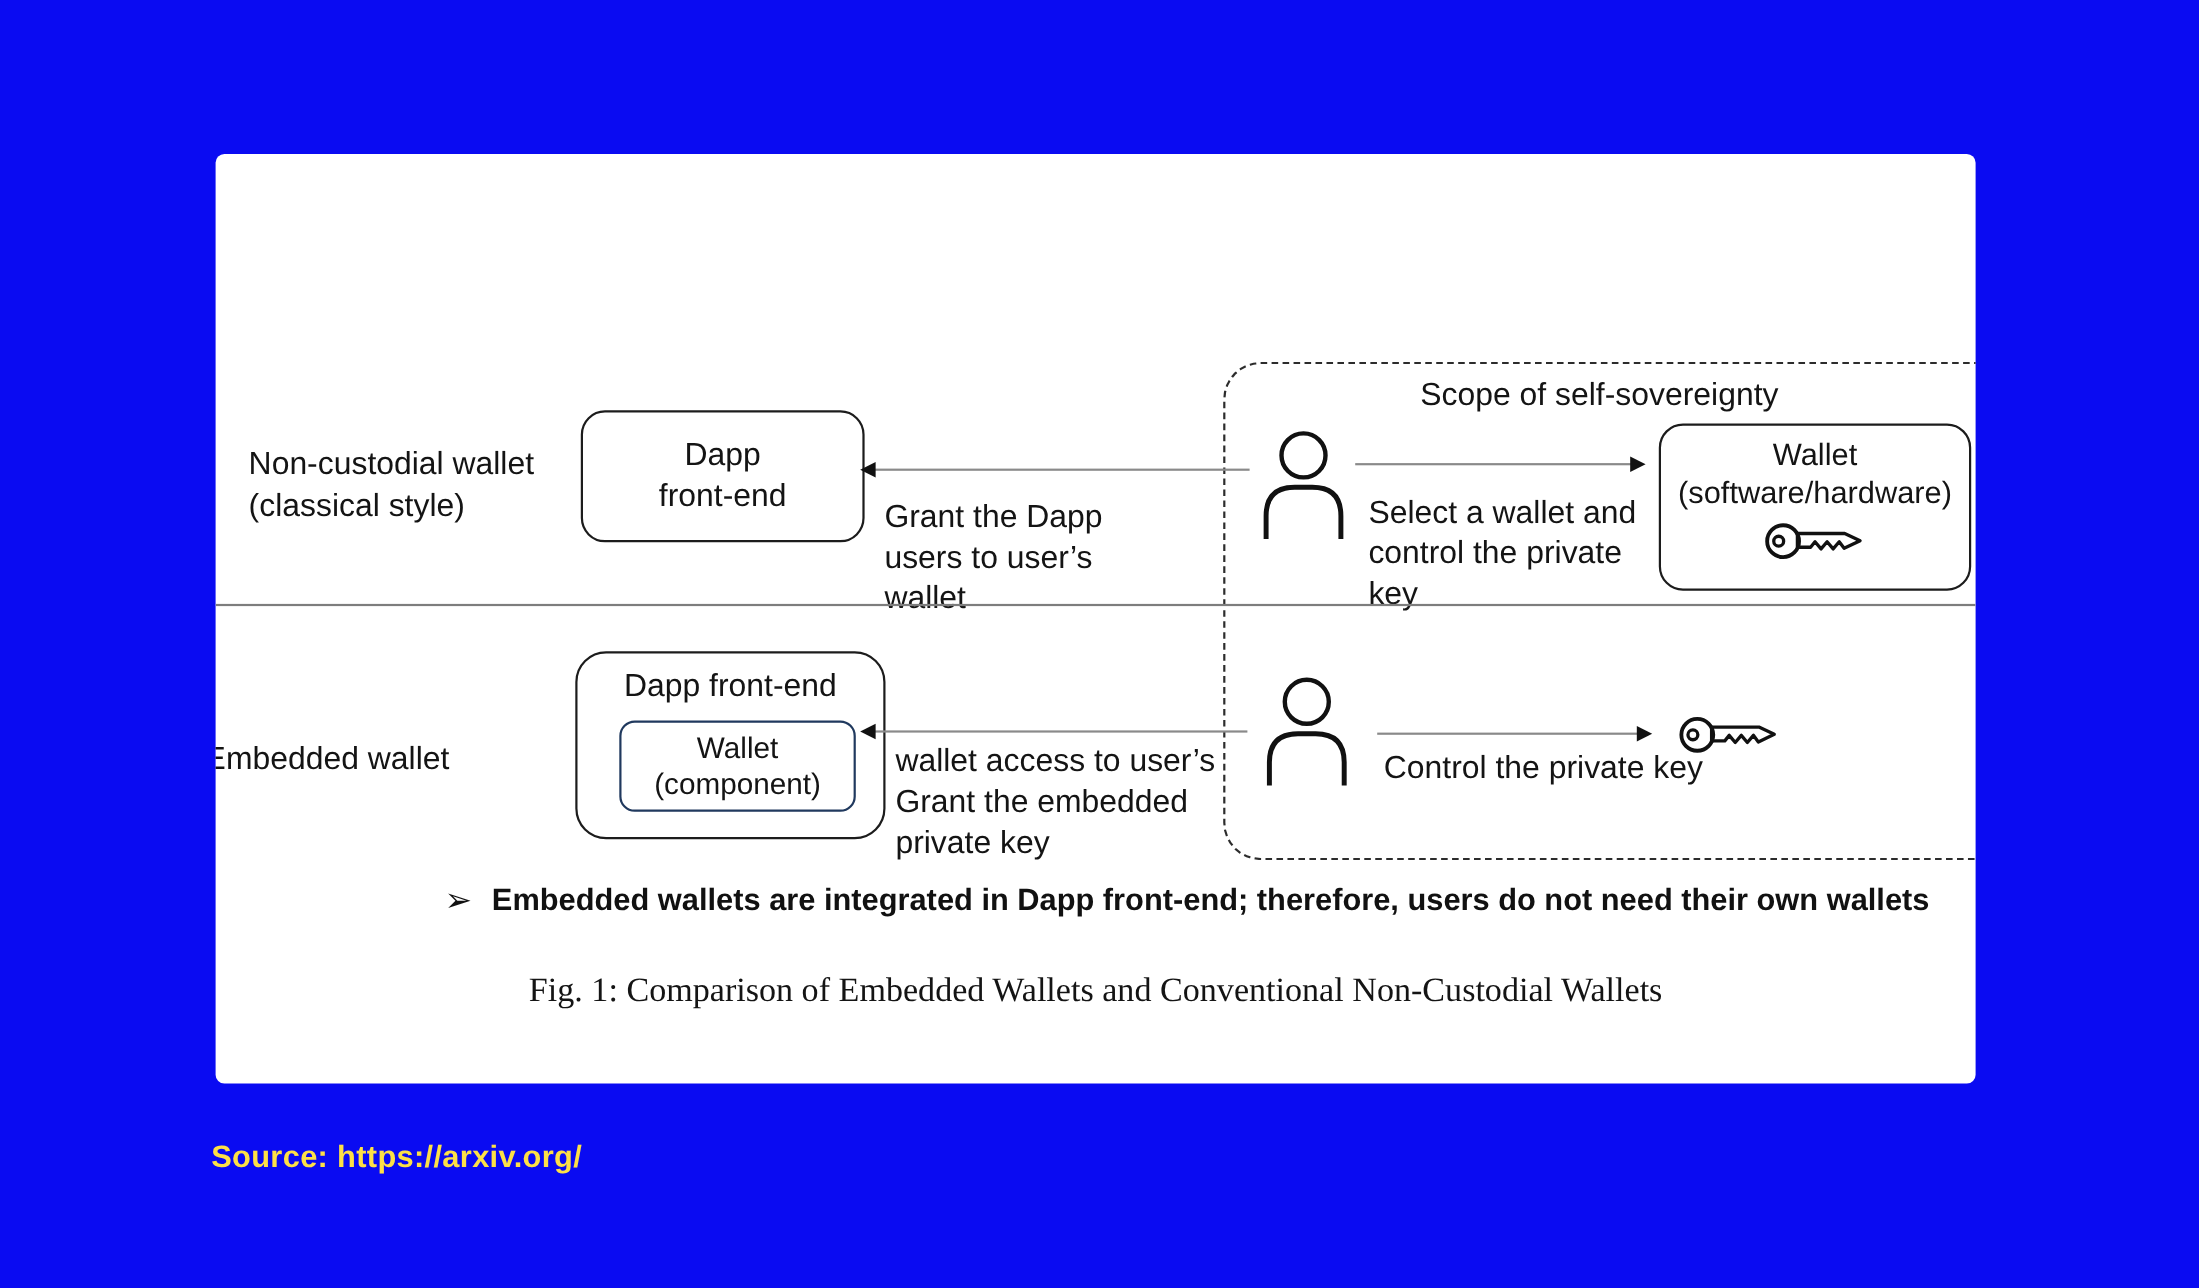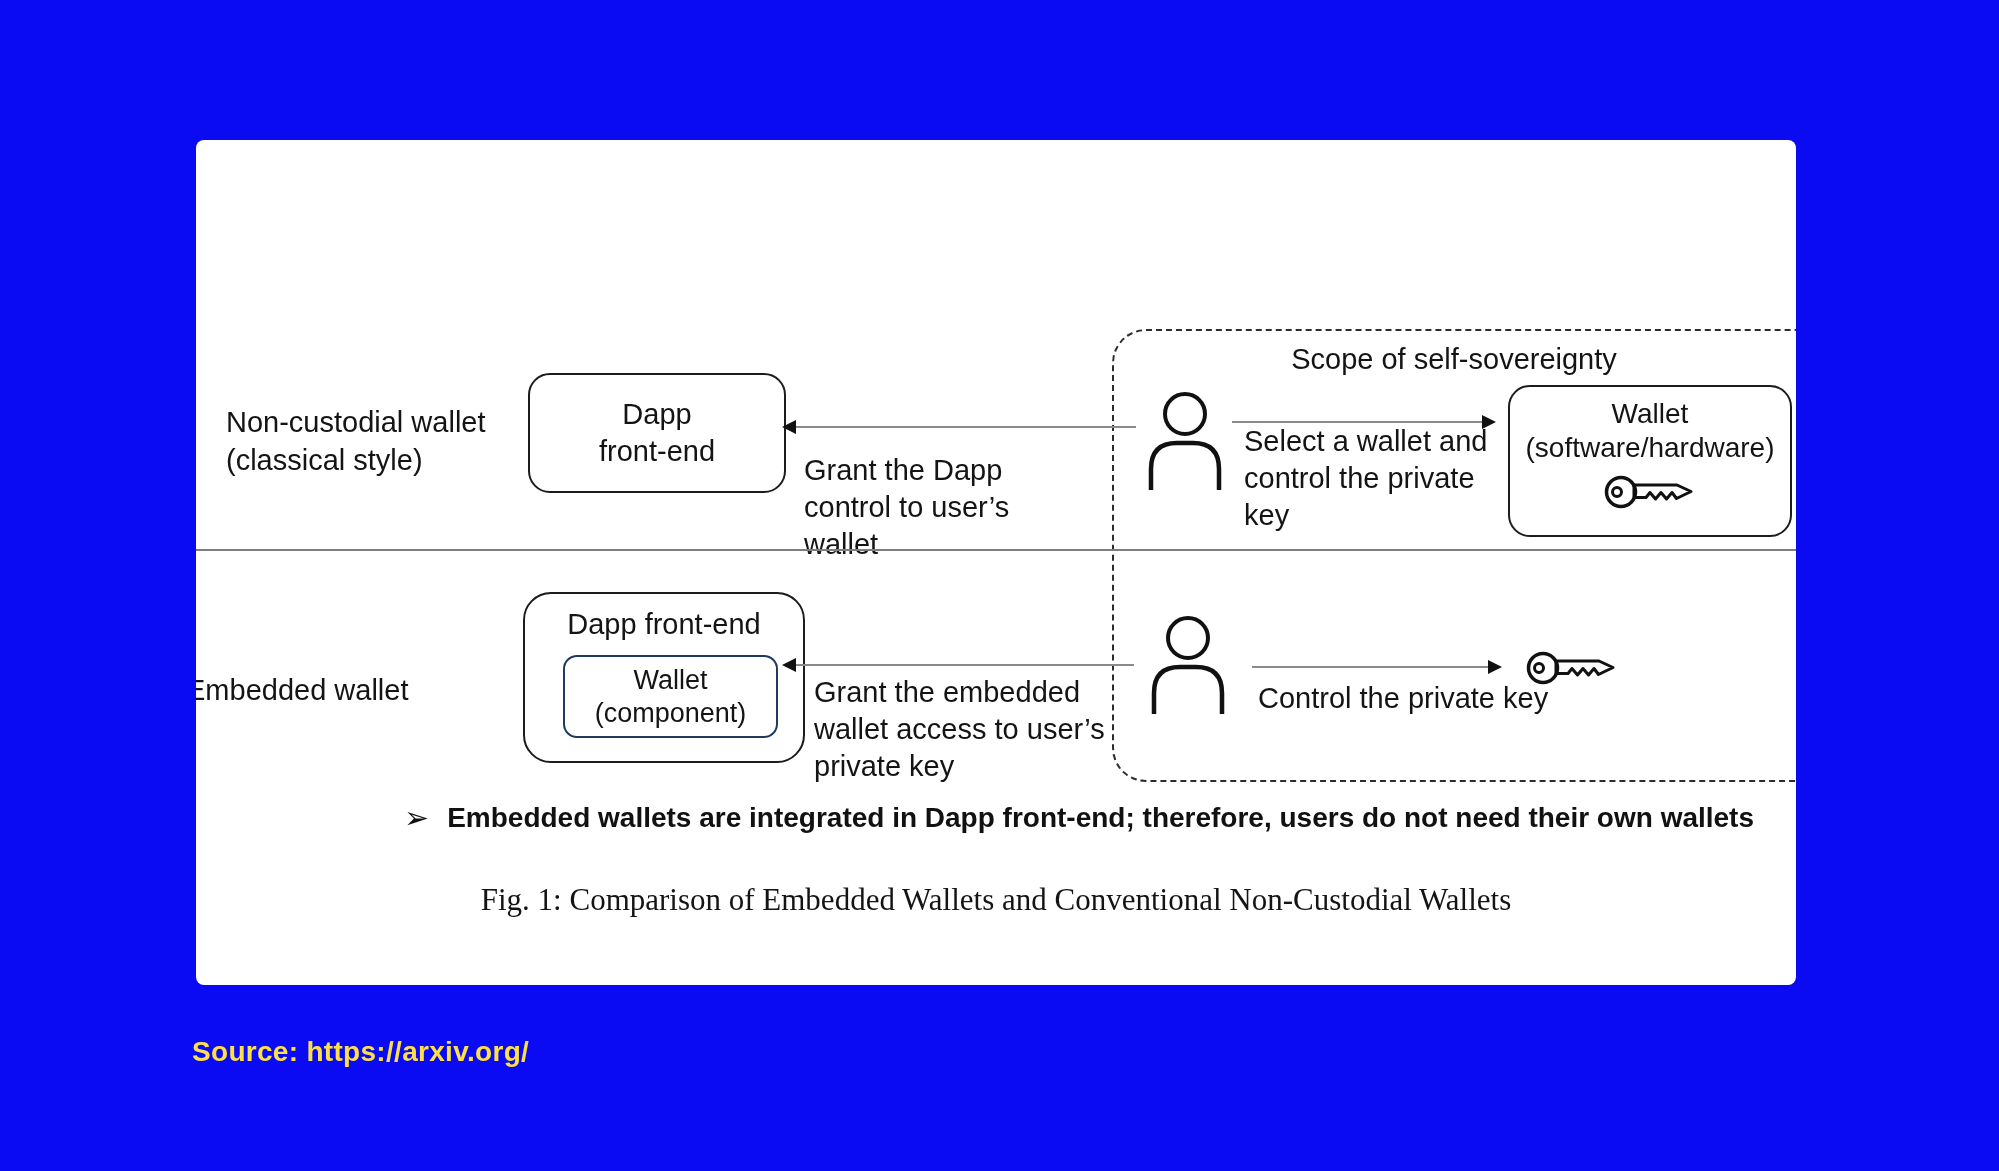--- a/index.html
+++ b/index.html
@@ -71,33 +71,33 @@
   <div class="box" style="left:332px;top:233px;width:258px;height:120px;text-align:center;">
     <div class="diagtext">Dapp</div>
     <div class="diagtext">front-end</div>
   </div>
 
   <div class="hline" style="left:596px;top:286px;width:344px;"></div>
   <div class="ah-l" style="left:586px;top:280px;"></div>
 
   <div class="abs diagtext" style="left:608px;top:296px;margin-top:16px;">
     <div>Grant the Dapp</div>
-    <div>control to user’s</div>
+    <div>users to user’s</div>
     <div>wallet</div>
   </div>
 
   <svg class="abs" style="left:944px;top:250px;" width="90" height="102" viewBox="0 0 90 102">
     <circle cx="45" cy="24" r="20" fill="none" stroke="#111" stroke-width="4"></circle>
     <path d="M11 100 V79 Q11 53 37 53 H53 Q79 53 79 79 V100" fill="none" stroke="#111" stroke-width="4.5"></path>
   </svg>
 
   <div class="hline" style="left:1036px;top:281px;width:252px;"></div>
   <div class="ah-r" style="left:1286px;top:275px;"></div>
 
-  <div class="abs diagtext" style="left:1048px;top:283px;">
+  <div class="abs diagtext" style="left:1048px;top:308px;">
     <div>Select a wallet and</div>
     <div>control the private</div>
     <div>key</div>
   </div>
 
   <div class="box" style="left:1312px;top:245px;width:284px;height:152px;justify-content:flex-start;padding-top:10px;">
     <div class="diagtext" style="font-size:28px;line-height:34px;">Wallet</div>
     <div class="diagtext" style="font-size:28px;line-height:34px;">(software/hardware)</div>
     <svg width="92" height="44" viewBox="0 0 92 44" style="margin-top:5px;">
       <circle cx="17" cy="22" r="14.5" fill="none" stroke="#111" stroke-width="3.5"></circle>
@@ -116,22 +116,22 @@
 
   <div class="innerbox">
     <div>Wallet</div>
     <div>(component)</div>
   </div>
 
   <div class="hline" style="left:596px;top:524px;width:342px;"></div>
   <div class="ah-l" style="left:586px;top:518px;"></div>
 
   <div class="abs diagtext" style="left:618px;top:534px;">
+    <div>wallet access to user’s</div>
     <div>Grant the embedded</div>
-    <div>wallet access to user’s</div>
     <div>private key</div>
   </div>
 
   <svg class="abs" style="left:947px;top:474px;" width="90" height="102" viewBox="0 0 90 102">
     <circle cx="45" cy="24" r="20" fill="none" stroke="#111" stroke-width="4"></circle>
     <path d="M11 100 V79 Q11 53 37 53 H53 Q79 53 79 79 V100" fill="none" stroke="#111" stroke-width="4.5"></path>
   </svg>
 
   <div class="hline" style="left:1056px;top:526px;width:238px;"></div>
   <div class="ah-r" style="left:1292px;top:520px;"></div>

